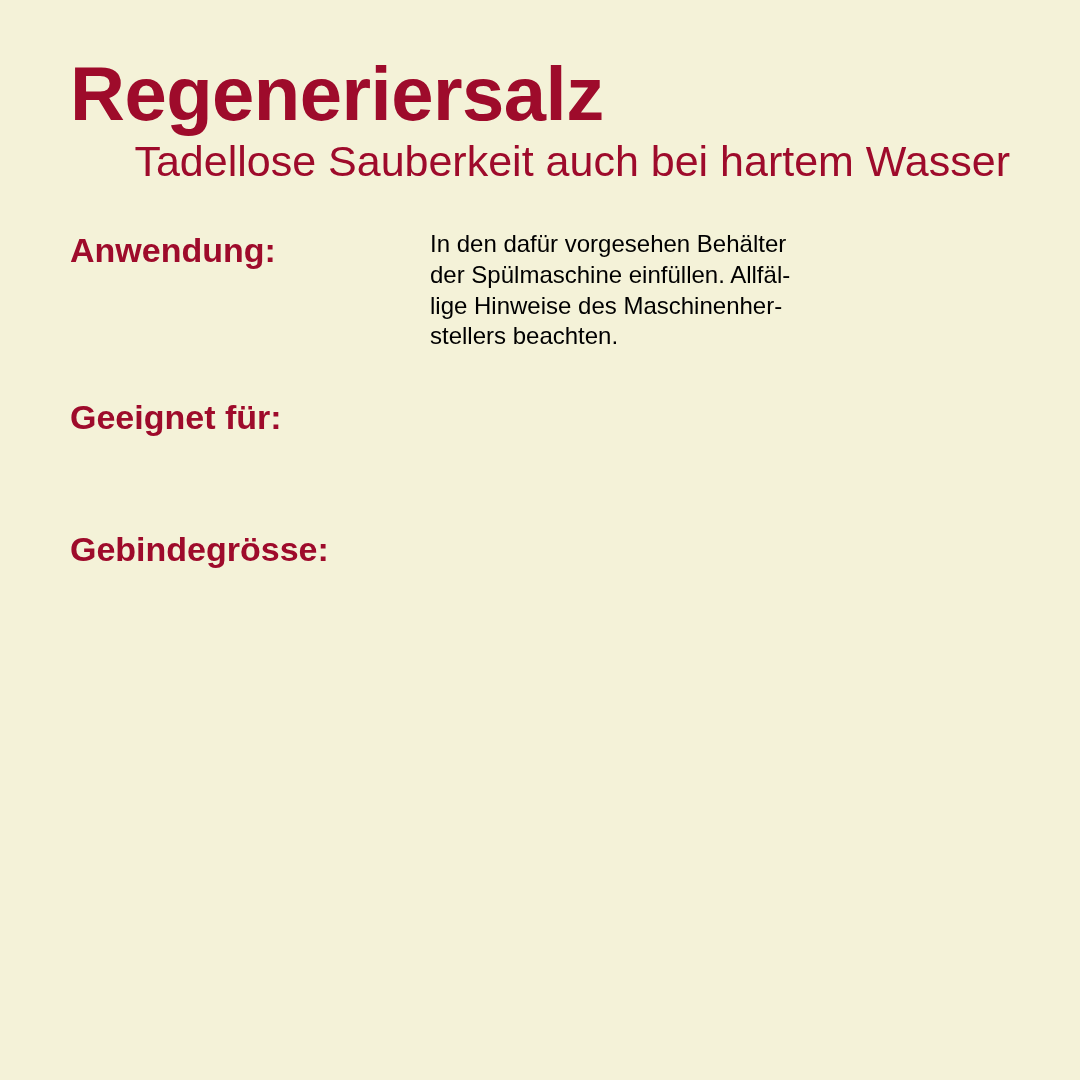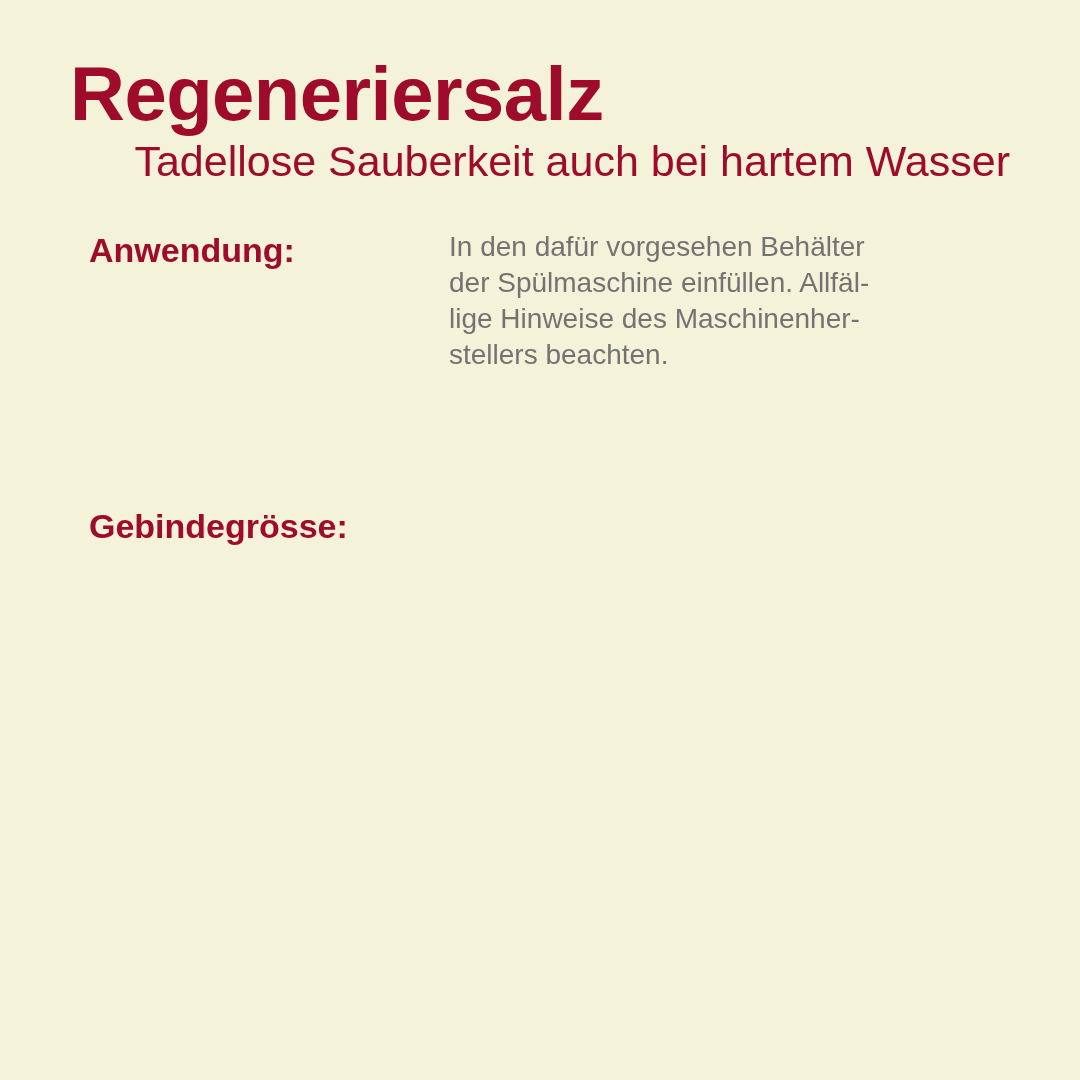--- a/index.html
+++ b/index.html
@@ -36,43 +36,42 @@
     font-size: 43px;
     font-weight: normal;
     line-height: 1.1;
     margin: 0 0 44px 0;
     white-space: nowrap;
     text-align: right;
   }
   .spec-list {
     display: flex;
     flex-direction: column;
-    margin-left: 19px;
   }
   .spec-row {
     display: flex;
     flex-direction: row;
     align-items: flex-start;
     margin-bottom: 44px;
   }
   .spec-row:last-child {
     margin-bottom: 0;
   }
   .spec-label {
     color: #9e0b2b;
     font-size: 34px;
     font-weight: bold;
     line-height: 1.28;
     width: 360px;
     flex: 0 0 360px;
     white-space: nowrap;
   }
   .spec-value {
-    color: #737373;
-    font-size: 28px;
+    color: #000000;
+    font-size: 24px;
     font-weight: normal;
     line-height: 1.28;
     flex: 1 1 auto;
     white-space: pre-line;
   }
 </style>
 </head>
 <body>
 
 <div class="card">
@@ -85,20 +84,21 @@
 
     <div class="spec-row">
       <div class="spec-label">Anwendung:</div>
       <div class="spec-value">In den dafür vorgesehen Behälter
 der Spülmaschine einfüllen. Allfäl-
 lige Hinweise des Maschinenher-
 stellers beachten.</div>
     </div>
 
     <div class="spec-row">
+      <div class="spec-label">Geeignet für:</div>
     </div>
 
     <div class="spec-row">
     </div>
 
     <div class="spec-row">
       <div class="spec-label">Gebindegrösse:</div>
     </div>
 
   </div>

